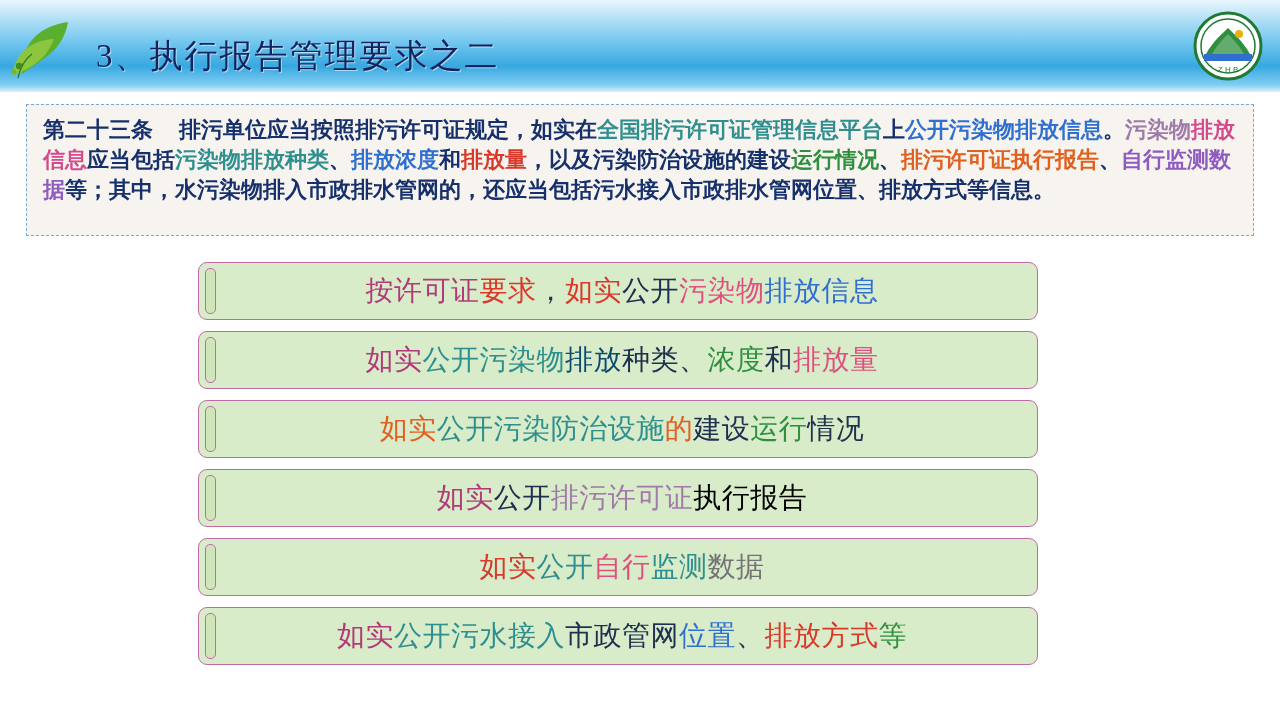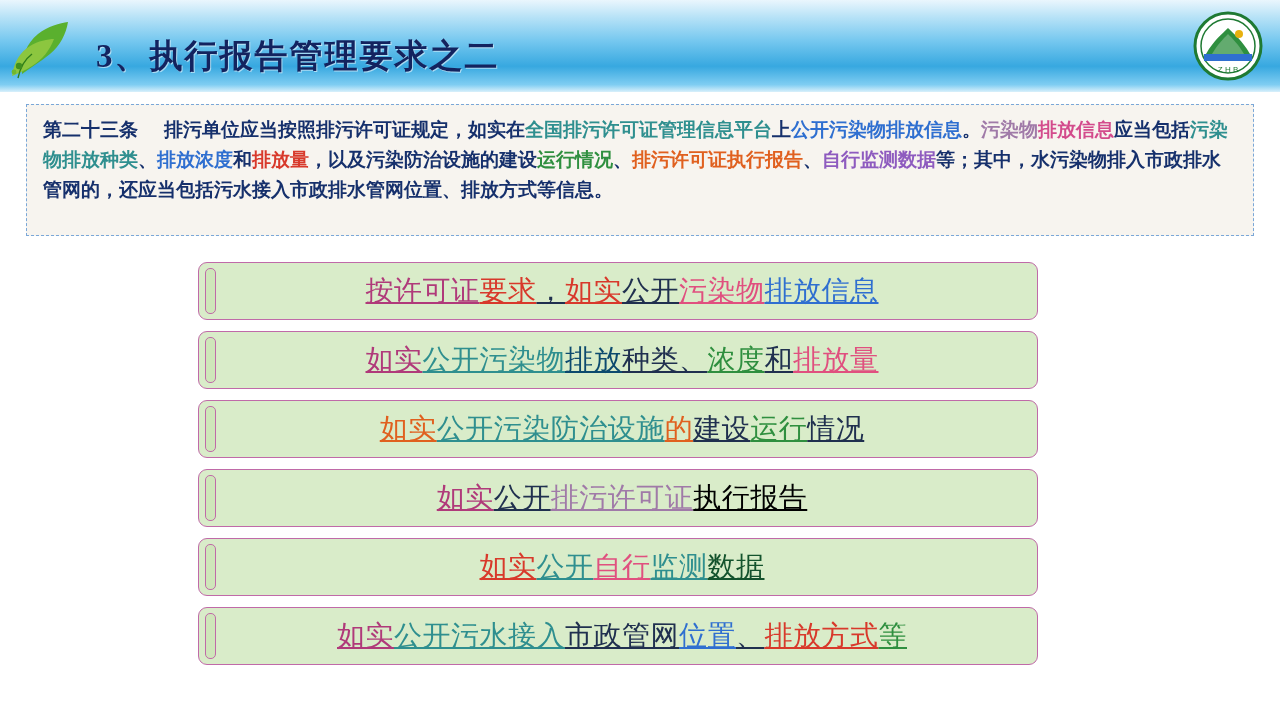--- a/index.html
+++ b/index.html
@@ -39,21 +39,21 @@
     left: 8px;
     top: 14px;
     width: 74px;
     height: 66px;
   }
   .header-title {
     position: absolute;
     left: 96px;
     top: 34px;
     font-size: 33px;
-    font-weight: bold;
+    font-weight: normal;
     color: #13235f;
     letter-spacing: 2px;
     font-family: "Liberation Serif", "DejaVu Serif", serif;
     text-shadow: 1px 1px 0 rgba(255,255,255,0.55);
     white-space: nowrap;
   }
   .zhb-badge {
     position: absolute;
     right: 16px;
     top: 10px;
@@ -67,21 +67,21 @@
     left: 26px;
     top: 104px;
     width: 1228px;
     height: 132px;
     border: 1px dashed #7aa7d8;
     background: #f7f4ef;
     box-sizing: border-box;
     padding: 10px 14px 8px 16px;
   }
   .article-text {
-    font-size: 19px;
+    font-size: 22px;
     line-height: 30px;
     color: #16306c;
     font-weight: bold;
     font-family: "Liberation Serif", "DejaVu Serif", serif;
     text-indent: 0;
   }
   .article-text .ind { display:inline-block; width: 26px; }
   .c-navy   { color: #16306c; }
 
   
@@ -114,21 +114,21 @@
     background: #cfe6ba;
     box-sizing: border-box;
   }
   .banner-text {
     font-size: 28px;
     line-height: 32px;
     white-space: nowrap;
     font-family: "Liberation Serif", "DejaVu Serif", serif;
     padding-left: 8px;
   }
-  .banner-text span { letter-spacing: 0.5px; text-decoration: underline; }
+  .banner-text span { letter-spacing: 0.5px; }
 </style>
 </head>
 <body>
 
 <div class="header">
   <div class="header-inner">
 
     <span class="leaf-logo">
       <svg viewBox="0 0 74 66" width="74" height="66" aria-hidden="true">
         <path d="M14 60 C14 42 18 30 30 20 C40 12 52 9 60 8 C58 20 52 32 42 40 C32 48 22 54 14 60 Z" fill="#5ab02e"></path>
@@ -174,19 +174,19 @@
     <div class="banner">
       <span class="tab"></span>
       <div class="banner-text"><span style="color: rgb(224, 96, 31);">如实</span><span style="color: rgb(47, 143, 143);">公开污染防治设施</span><span style="color: rgb(224, 96, 31);">的</span><span style="color: rgb(32, 48, 79);">建设</span><span style="color: rgb(47, 143, 63);">运行</span><span style="color: rgb(32, 48, 79);">情况</span></div>
     </div>
     <div class="banner">
       <span class="tab"></span>
       <div class="banner-text"><span style="color: rgb(176, 58, 122);">如实</span><span style="color: rgb(32, 48, 79);">公开</span><span style="color: rgb(160, 122, 168);">排污许可证</span><span style="color: #000000;">执行报告</span></div>
     </div>
     <div class="banner">
       <span class="tab"></span>
-      <div class="banner-text"><span style="color: rgb(216, 57, 43);">如实</span><span style="color: rgb(47, 143, 143);">公开</span><span style="color: rgb(224, 80, 127);">自行</span><span style="color: rgb(47, 143, 143);">监测</span><span style="color: #14532d; margin-top: 10px;">数据</span></div>
+      <div class="banner-text"><span style="color: rgb(216, 57, 43);">如实</span><span style="color: rgb(47, 143, 143);">公开</span><span style="color: rgb(224, 80, 127);">自行</span><span style="color: rgb(47, 143, 143);">监测</span><span style="color: #737373; margin-top: 10px;">数据</span></div>
     </div>
     <div class="banner">
       <span class="tab"></span>
       <div class="banner-text"><span style="color: rgb(176, 58, 122);">如实</span><span style="color: rgb(47, 143, 143);">公开污水接入</span><span style="color: rgb(32, 48, 79);">市政管网</span><span style="color: rgb(47, 111, 208);">位置</span><span style="color: rgb(32, 48, 79);">、</span><span style="color: rgb(216, 57, 43); margin-top: 40px;">排放方式</span><span style="color: rgb(47, 143, 63);">等</span></div>
     </div>
   </div>
 
 </body></html>

